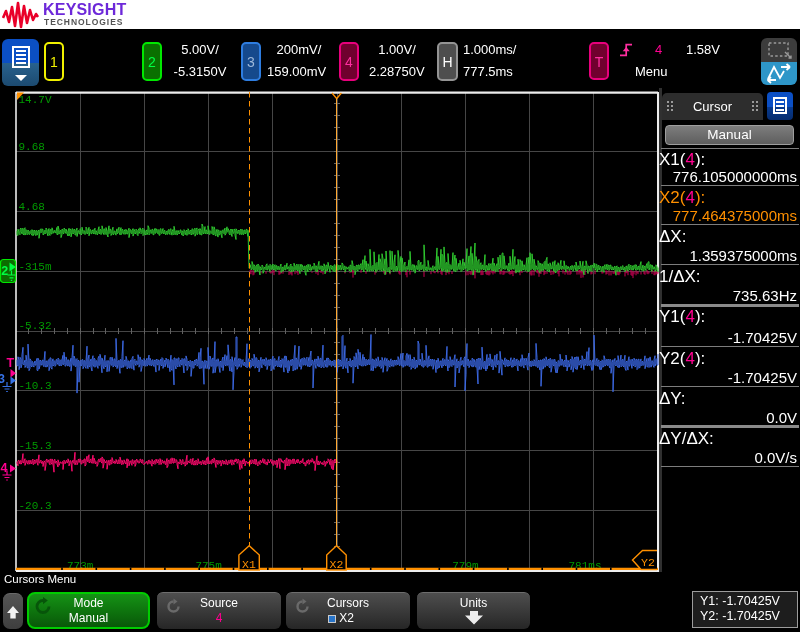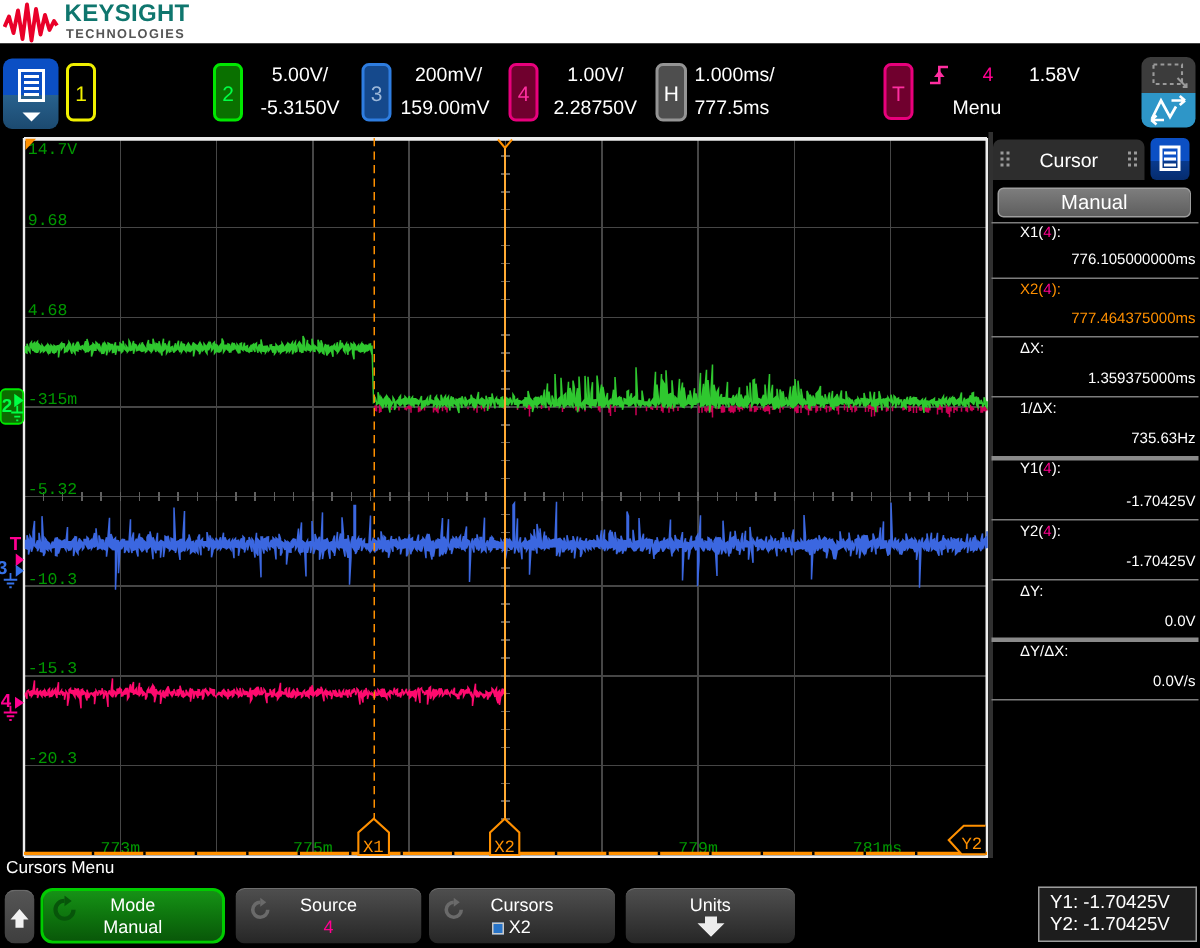--- a/index.html
+++ b/index.html
@@ -20,39 +20,39 @@
 #panel {position:absolute;left:659px;top:88px;width:141px;height:484px;background:#000;}
 #phead {position:absolute;left:3px;top:5px;width:101px;height:27px;background:#2d2d2d;
   border-radius:5px 5px 0 0;color:#fff;font-size:13px;text-align:center;line-height:27px;}
 #pbtn {position:absolute;left:108px;top:4px;width:26px;height:28px;border-radius:4px;
   background:linear-gradient(180deg,#0b4fc4 55%,#083a8e 55%,#062c6e 100%);}
 #manual {position:absolute;left:6px;top:37px;width:129px;height:20px;border-radius:4px;
   background:linear-gradient(180deg,#7d7d7d,#5e5e5e);border:1px solid #9e9e9e;
   color:#fff;font-size:13.5px;text-align:center;line-height:18px;}
 .sep {position:absolute;left:2px;width:138px;height:1px;background:#7d7d7d;}
 .sepT {position:absolute;left:2px;width:138px;height:3px;background:#8a8a8a;}
-.plab {position:absolute;left:21px;font-size:10px;color:#fff;white-space:nowrap;}
-.pval {position:absolute;right:3px;font-size:10px;color:#fff;white-space:nowrap;}
+.plab {position:absolute;left:0;font-size:17px;color:#fff;white-space:nowrap;}
+.pval {position:absolute;right:3px;font-size:15px;color:#fff;white-space:nowrap;}
 .org {color:#ff9000;}
 .mag {color:#ff0090;}
 
 #bottom {position:absolute;left:0;top:572px;width:800px;height:60px;background:#000;}
 .mbtn {position:absolute;top:20px;height:37px;border-radius:6px;
   background:linear-gradient(180deg,#4e4e4e,#262626);border-top:1px solid #6e6e6e;
   color:#fff;font-size:12px;text-align:center;}
 .binfo {position:absolute;top:19px;height:37px;border:1px solid #9c9c9c;font-size:12.5px;
   color:#fff;white-space:nowrap;background:#1d1d1d;}
 </style></head><body>
 <div id="scr">
 
 <div id="topbar">
  <svg class="abs" style="left:2px;top:1px" width="40" height="28" viewBox="0 0 40 28">
   <polyline points="1,17 4,10 7,21 10,6 13,25 16,2 19,26 22,5 25,22 28,9 31,19 34,13 36,16" fill="none" stroke="#e90029" stroke-width="2.6" stroke-linejoin="round"></polyline>
  </svg>
- <div class="abs" style="left:43px;top:1px;font-size:16px;font-weight:bold;color:#0f766e;letter-spacing:0.2px">KEYSIGHT</div>
+ <div class="abs" style="left:43px;top:1px;font-size:16px;font-weight:bold;color:#6d28d9;letter-spacing:0.2px">KEYSIGHT</div>
  <div class="abs" style="left:44px;top:17px;font-size:8.5px;font-weight:bold;color:#555;letter-spacing:0.95px">TECHNOLOGIES</div>
 </div>
 
 <div id="status">
  <div class="abs" style="left:2px;top:10px;width:37px;height:47px;border-radius:6px;background:linear-gradient(180deg,#0b4fc4 0%,#0b4fc4 52%,#28618d 52%,#1c4a70 100%)">
    <div class="abs" style="left:10px;top:7px;width:18px;height:22px;border:2px solid #fff;background:transparent">
      <div style="margin:2px 2px 0 2px;height:2px;background:#fff"></div>
      <div style="margin:2px 2px 0 2px;height:2px;background:#fff"></div>
      <div style="margin:2px 2px 0 2px;height:2px;background:#fff"></div>
      <div style="margin:2px 2px 0 2px;height:2px;background:#fff"></div>

